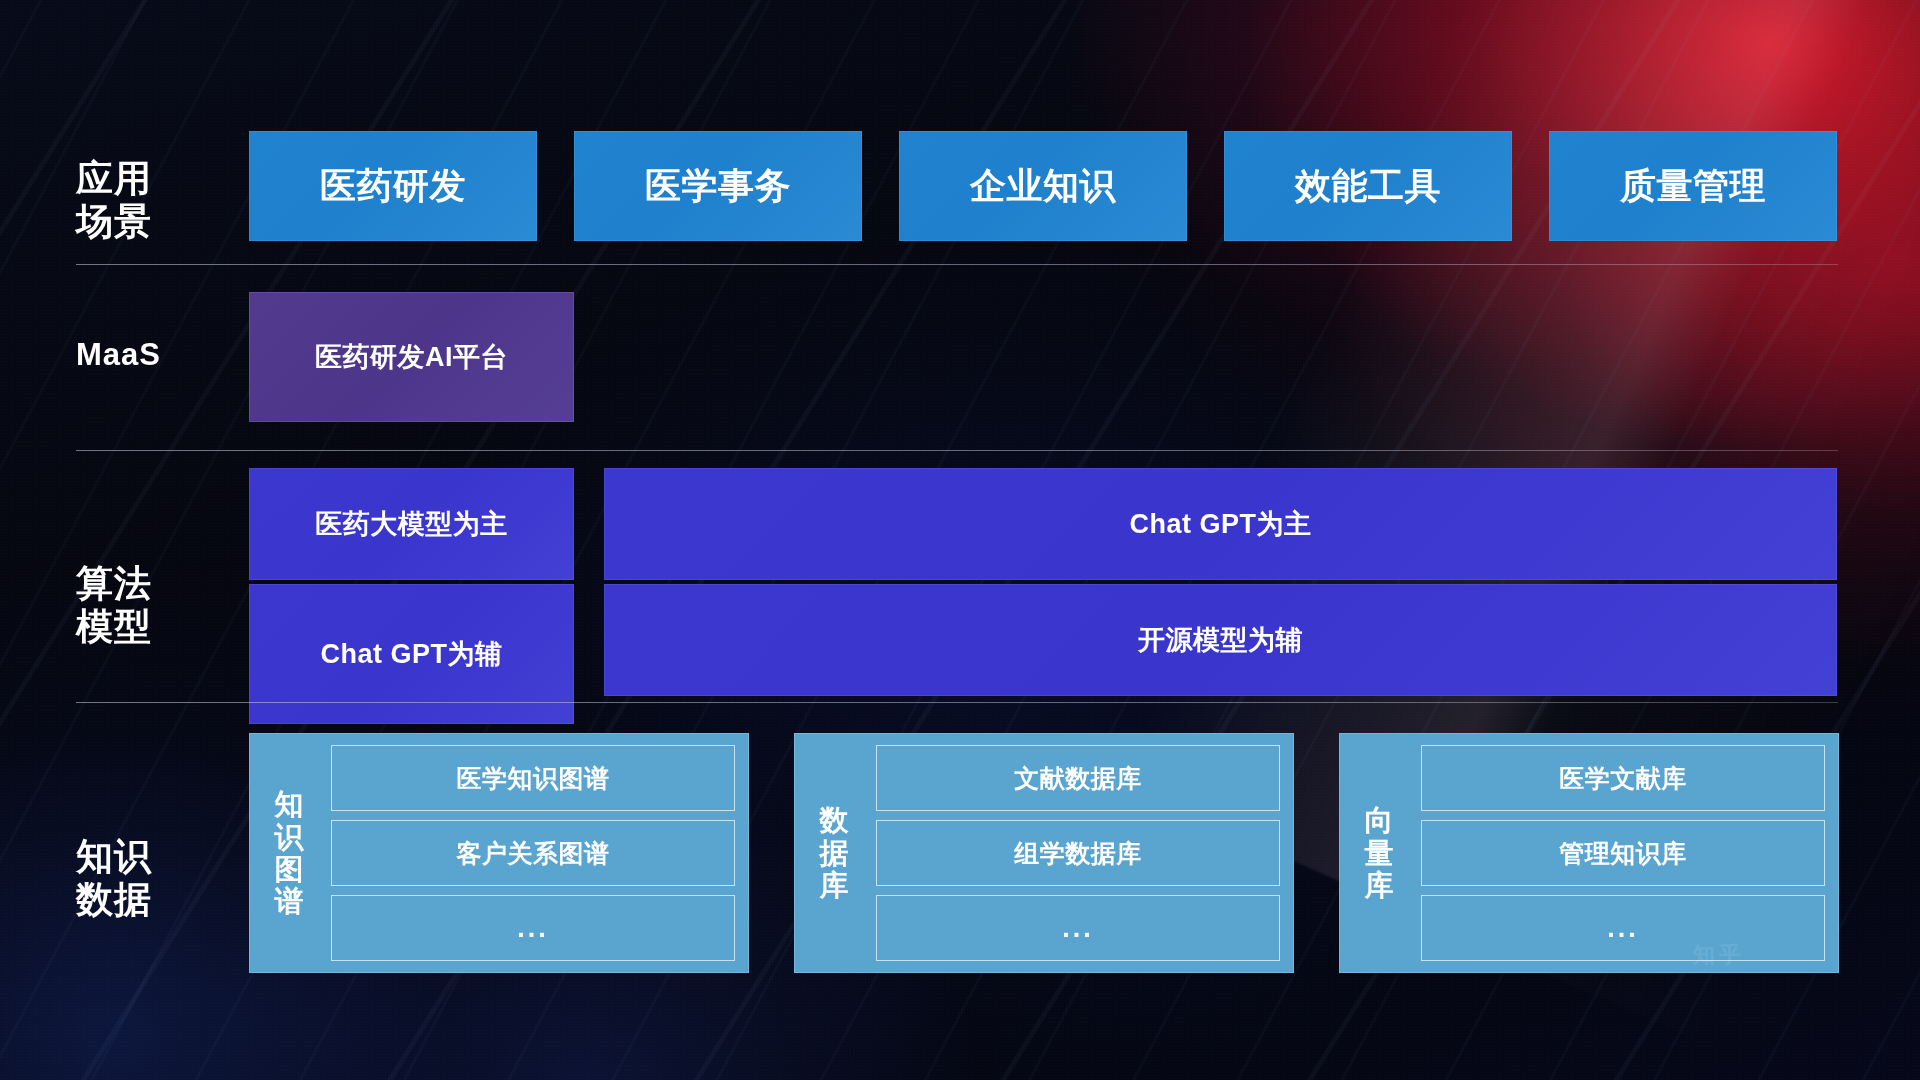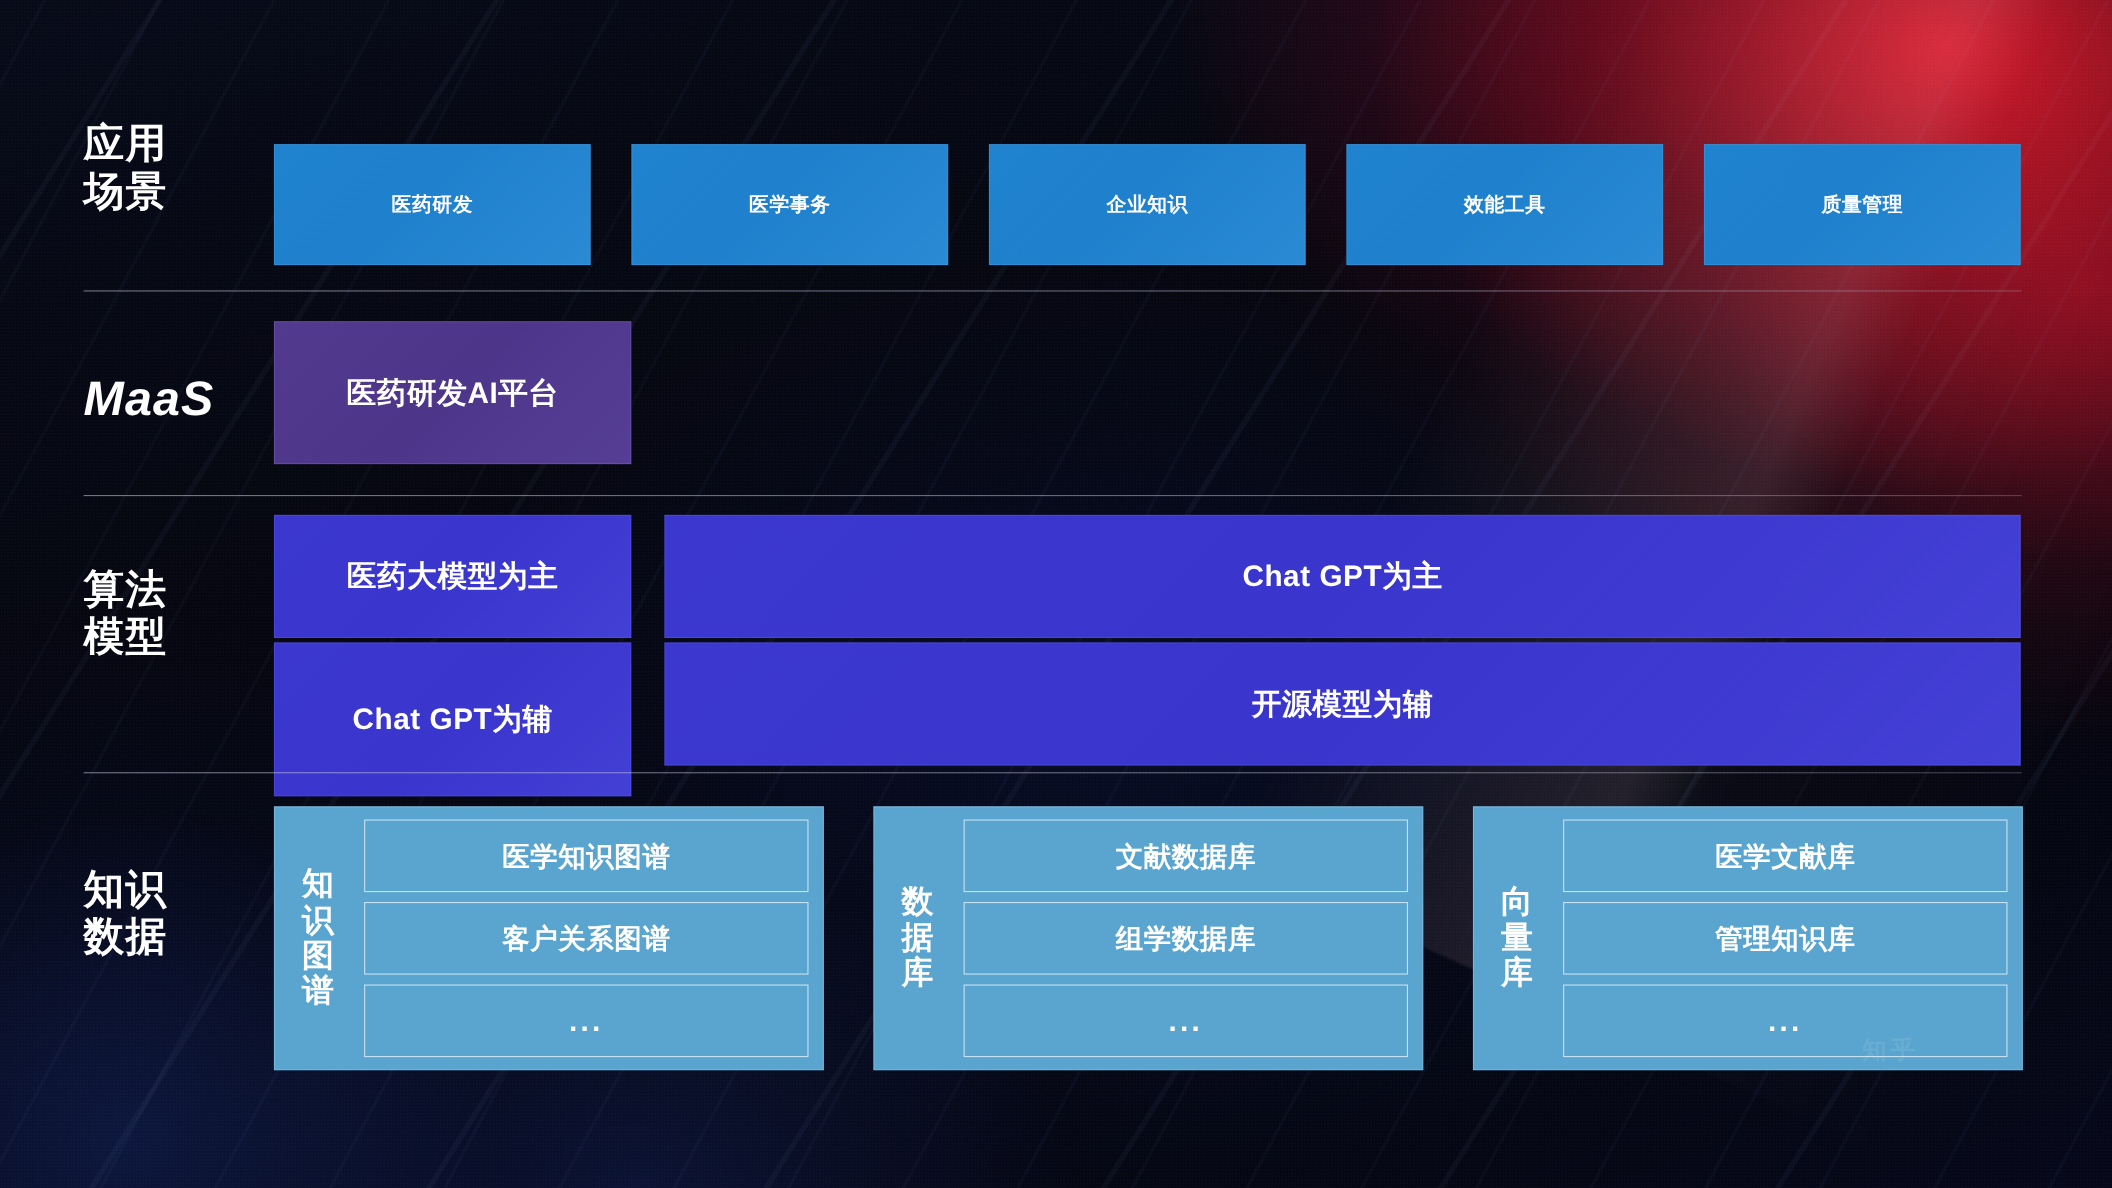--- a/index.html
+++ b/index.html
@@ -75,38 +75,38 @@
   .row-label {
     position: absolute;
     left: 76px;
     width: 170px;
     color: #ffffff;
     font-weight: 700;
     letter-spacing: 1px;
     text-align: left;
     line-height: 1.16;
   }
-  .row-label.cn { font-size: 37px; }
-  .row-label.en { font-size: 44px; font-style: italic; }
+  .row-label.cn { font-size: 37px; margin-top: 48px; }
+  .row-label.en { font-size: 31px; }
 
   
   .box {
     position: absolute;
     display: flex;
     align-items: center;
     justify-content: center;
     color: #fff;
     font-weight: 700;
     text-align: center;
     letter-spacing: .5px;
   }
 
   .app-box {
     background: linear-gradient(135deg, #2083cf 0%, #1f80cd 45%, #2a8ad4 100%);
-    font-size: 18px;
+    font-size: 36px;
     box-shadow: 0 0 0 1px rgba(120,190,245,0.18) inset;
   }
 
   .maas-left {
     background: linear-gradient(135deg, #523a8e 0%, #4d368a 50%, #563e96 100%);
     font-size: 27px;
     box-shadow: 0 0 0 1px rgba(180,150,240,0.20) inset;
   }
   .maas-right {
     background: linear-gradient(100deg, #8b42e0 0%, #9a4ae8 35%, #a64fe6 62%, #9e4ae0 100%);

